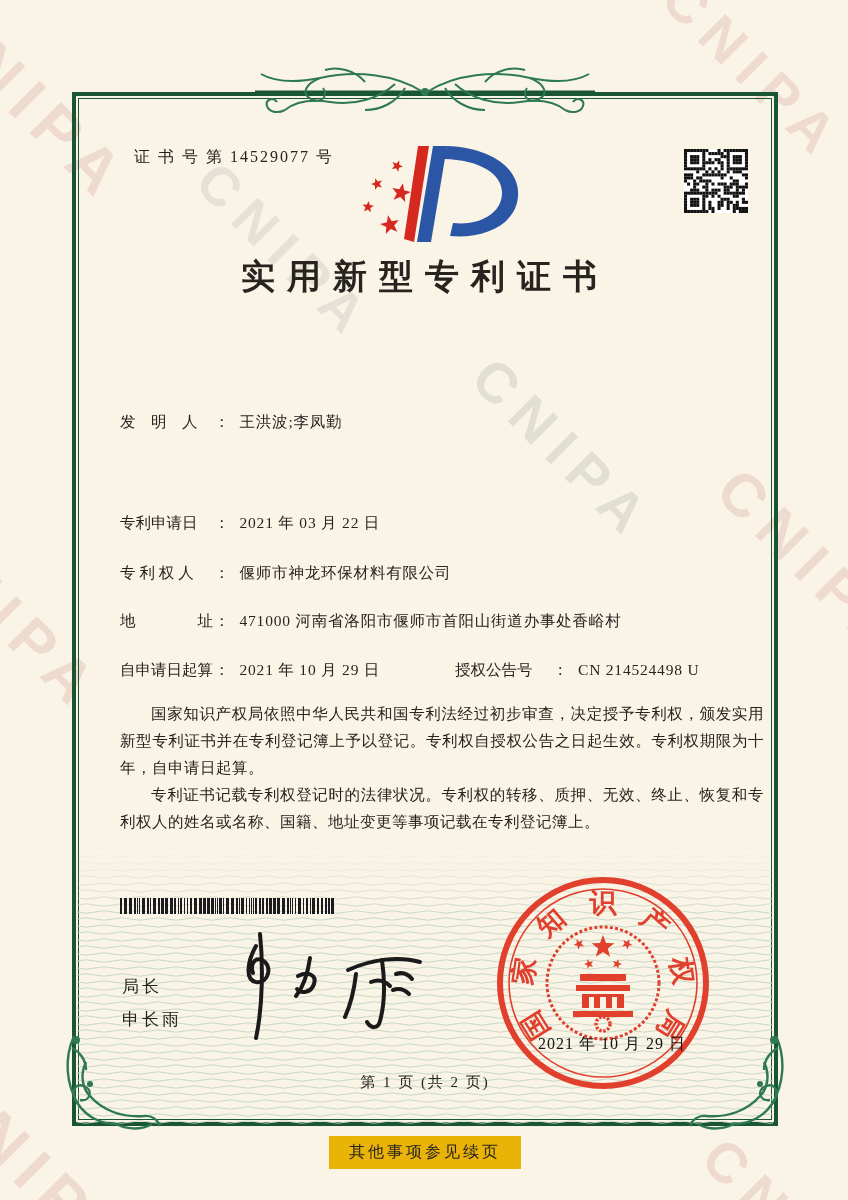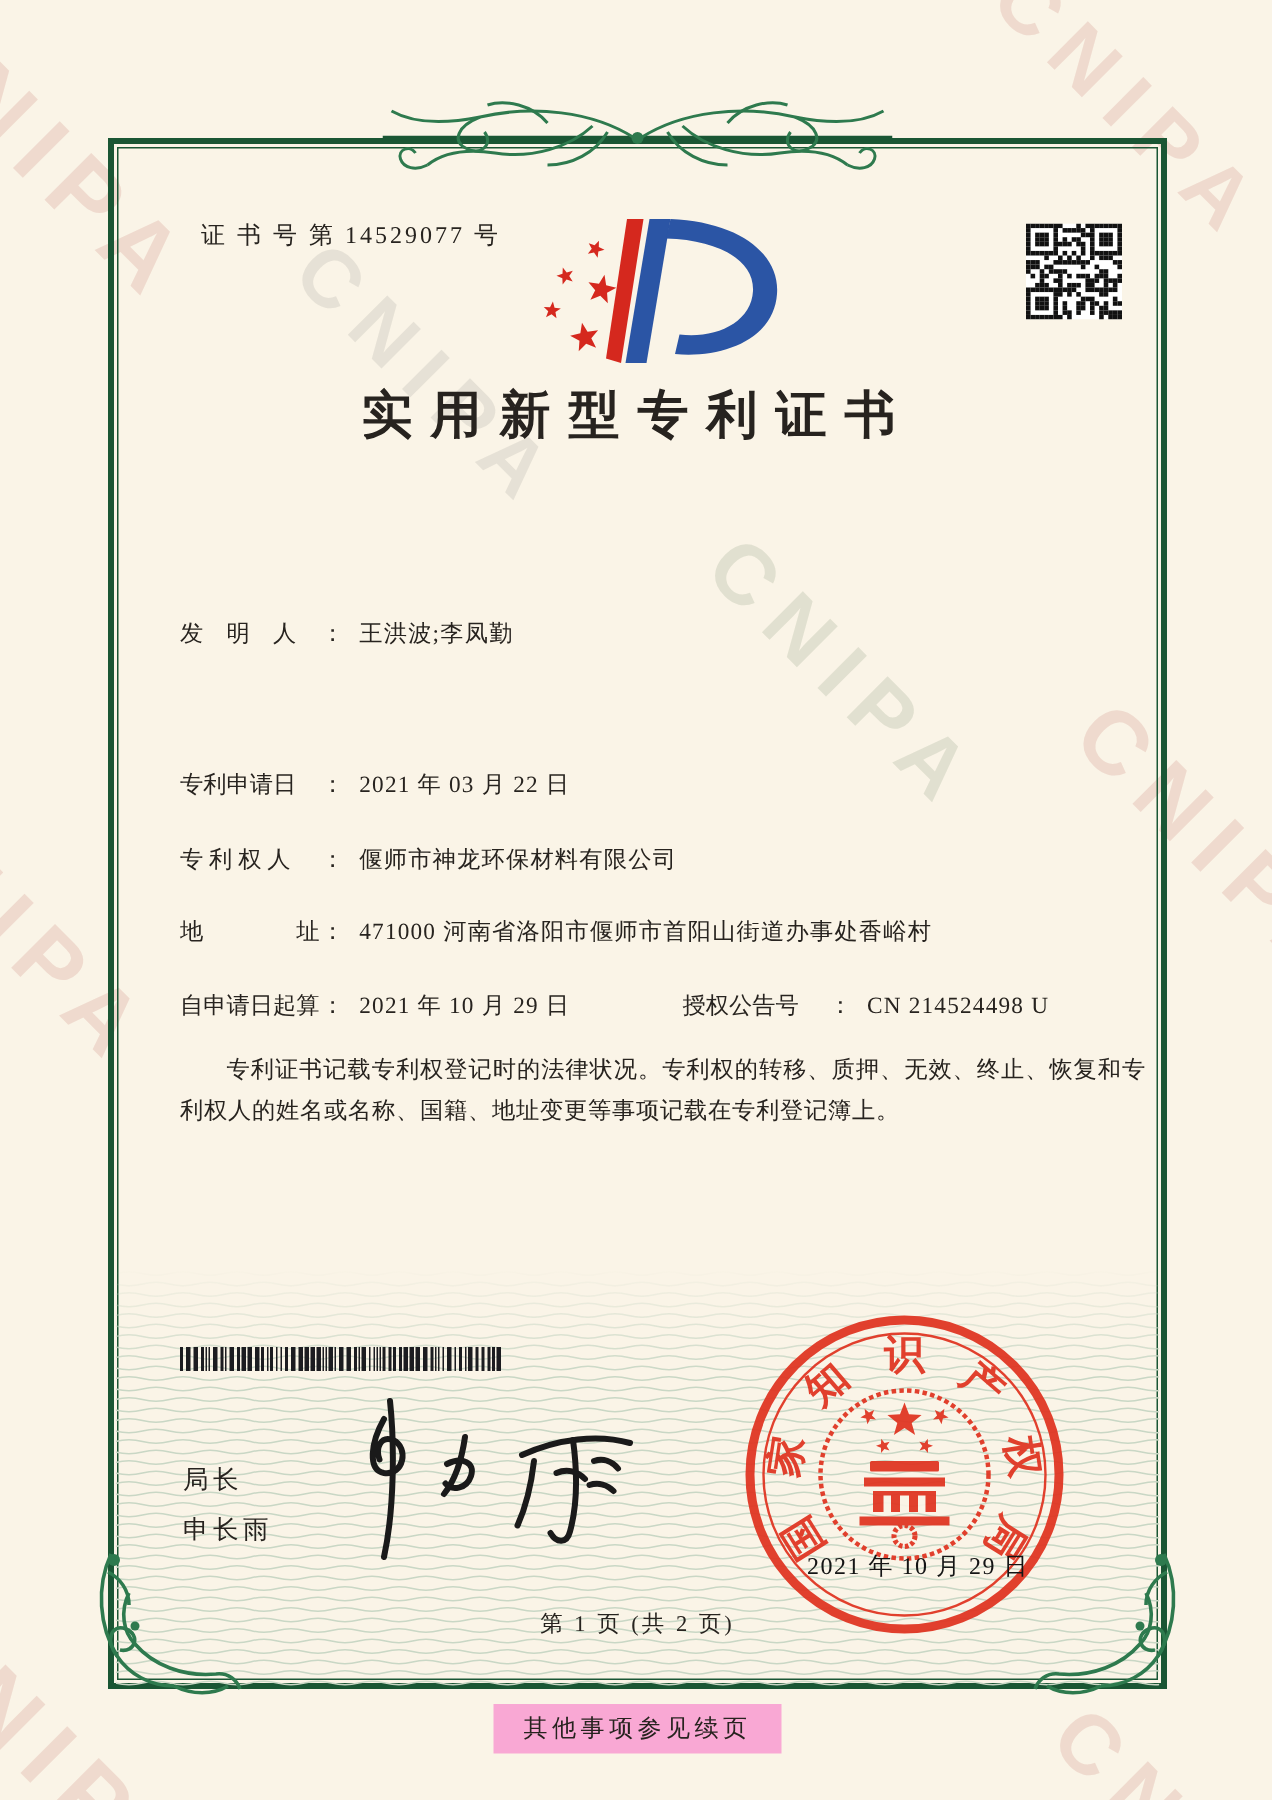--- a/index.html
+++ b/index.html
@@ -49,21 +49,21 @@
 
   .officials{left:122px;top:970px;font-size:17px;letter-spacing:3px;line-height:33px;z-index:4;}
   .signature{left:222px;top:928px;z-index:4;}
   .barcode{left:120px;top:898px;z-index:3;}
 
   .seal{left:494px;top:874px;z-index:4;opacity:0.93;}
   .seal-date{left:514px;top:1034px;width:196px;text-align:center;font-size:16px;letter-spacing:1px;color:#141414;z-index:5;white-space:nowrap;}
 
   .page-num{left:72px;top:1073px;width:706px;text-align:center;font-size:15px;letter-spacing:2px;z-index:3;}
   .contnote{left:72px;top:1136px;width:706px;text-align:center;z-index:3;}
-  .contnote span{display:inline-block;background:#f9a8d4;padding:6px 20px;font-size:16px;letter-spacing:3px;}
+  .contnote span{display:inline-block;background:#eab308;padding:6px 20px;font-size:16px;letter-spacing:3px;}
 </style>
 </head>
 <body>
 
 <div class="page">
 
   <div class="wm pink" style="left:-35px;top:-15px;font-size:64px">CNIPA</div>
   <div class="wm grey" style="left:228px;top:150px;font-size:54px">CNIPA</div>
   <div class="wm pink" style="left:695px;top:-35px;font-size:56px">CNIPA</div>
   <div class="wm sage" style="left:505px;top:345px;font-size:56px">CNIPA</div>
@@ -445,20 +445,21 @@
     <span class="fl">地　　　　址</span><span class="fcolon">：</span><span class="fv">471000 河南省洛阳市偃师市首阳山街道办事处香峪村</span>
   </div>
   <div class="abs frow" style="top:660px">
     <span class="fl">自申请日起算</span><span class="fcolon">：</span><span class="fv">2021 年 10 月 29 日</span>
     <span class="gpair2">
       <span class="fl2">授权公告号</span><span class="fcolon">：</span><span class="fv">CN 214524498 U</span>
     </span>
   </div>
 
   <div class="abs body-text">
+    <p>国家知识产权局依照中华人民共和国专利法经过初步审查，决定授予专利权，颁发实用新型专利证书并在专利登记簿上予以登记。专利权自授权公告之日起生效。专利权期限为十年，自申请日起算。</p>
     <p>专利证书记载专利权登记时的法律状况。专利权的转移、质押、无效、终止、恢复和专利权人的姓名或名称、国籍、地址变更等事项记载在专利登记簿上。</p>
   </div>
 
   <svg class="abs barcode" width="216" height="16" viewBox="0 0 216 16">
     <g id="barcode-bars" fill="#1c1c20">
         <rect x="0" y="0" width="2" height="16"></rect>
         <rect x="4" y="0" width="3" height="16"></rect>
         <rect x="9" y="0" width="3" height="16"></rect>
         <rect x="14" y="0" width="2" height="16"></rect>
         <rect x="17" y="0" width="1" height="16"></rect>

